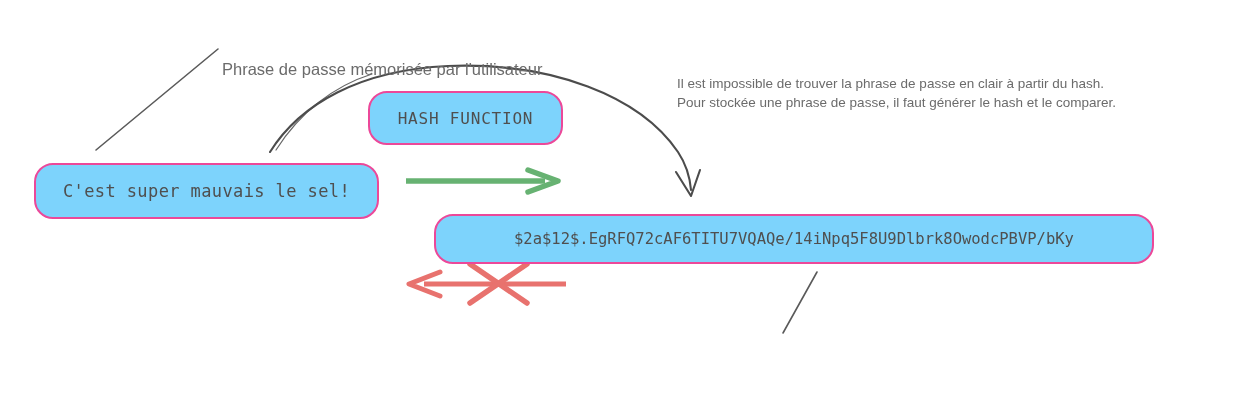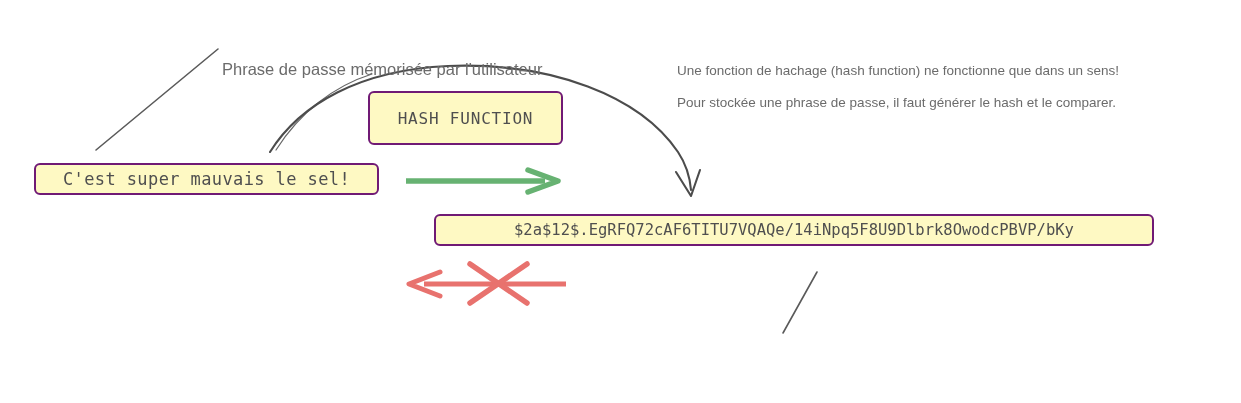--- a/index.html
+++ b/index.html
@@ -23,51 +23,51 @@
     top: 0;
     width: 1241px;
     height: 403px;
     pointer-events: none;
   }
 
   
   .box {
     position: absolute;
     box-sizing: border-box;
-    border: 2px solid #701a75;
-    border-radius: 6px;
-    background: #fef9c3;
+    border: 2px solid #ec4899;
+    border-radius: 19px;
+    background: #7dd3fc;
     display: flex;
     align-items: center;
     justify-content: center;
     font-family: "DejaVu Sans Mono", "Liberation Mono", monospace;
     color: #4f4f4f;
     white-space: nowrap;
   }
   #password-box {
     left: 34px;
     top: 163px;
     width: 345px;
-    height: 32px;
+    height: 56px;
     font-size: 17px;
     letter-spacing: 0.4px;
   }
   #hash-function-box {
     left: 368px;
     top: 91px;
     width: 195px;
     height: 54px;
     font-size: 16px;
     letter-spacing: 0.8px;
   }
   #hash-box {
     left: 434px;
     top: 214px;
     width: 720px;
-    height: 32px;
+    height: 50px;
     font-size: 15.5px;
     letter-spacing: 0px;
   }
 
   
   .label {
     position: absolute;
     color: #6b6b6b;
     white-space: nowrap;
   }
@@ -138,18 +138,18 @@
   </div>
 
   <div class="box" id="hash-box">
     <span>$2a$12$.EgRFQ72cAF6TITU7VQAQe/14iNpq5F8U9Dlbrk8OwodcPBVP/bKy</span>
   </div>
 
   <div class="label" id="caption-top">Phrase de passe mémorisée par l'utilisateur</div>
 
 
   <div id="note-block">
-    <div>Une fonction de hachage (hash function) ne fonctionne que dans un sens!</div>
     <div class="note-gap"></div>
+    <div>Il est impossible de trouver la phrase de passe en clair à partir du hash.</div>
     <div>Pour stockée une phrase de passe, il faut générer le hash et le comparer.</div>
   </div>
 
 </div>
 
 </body></html>

